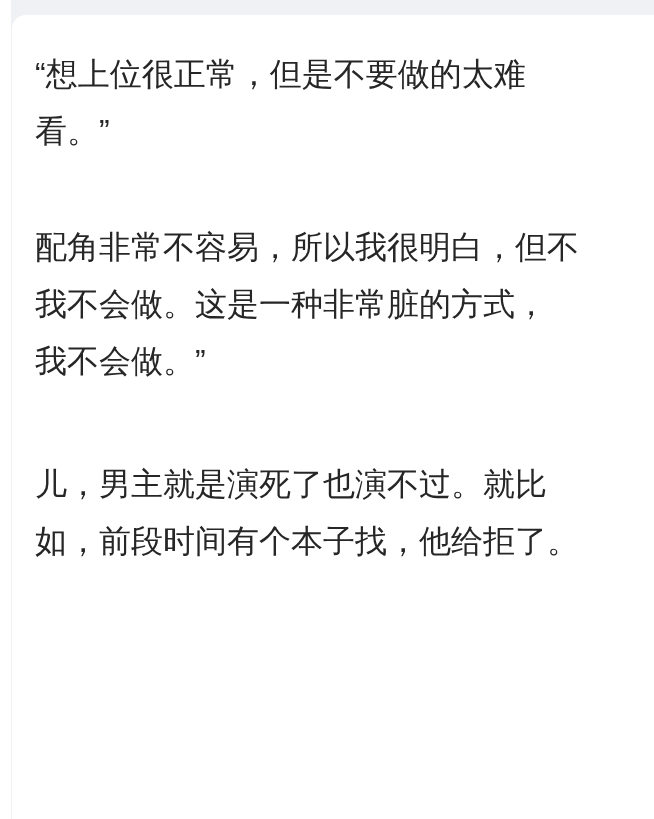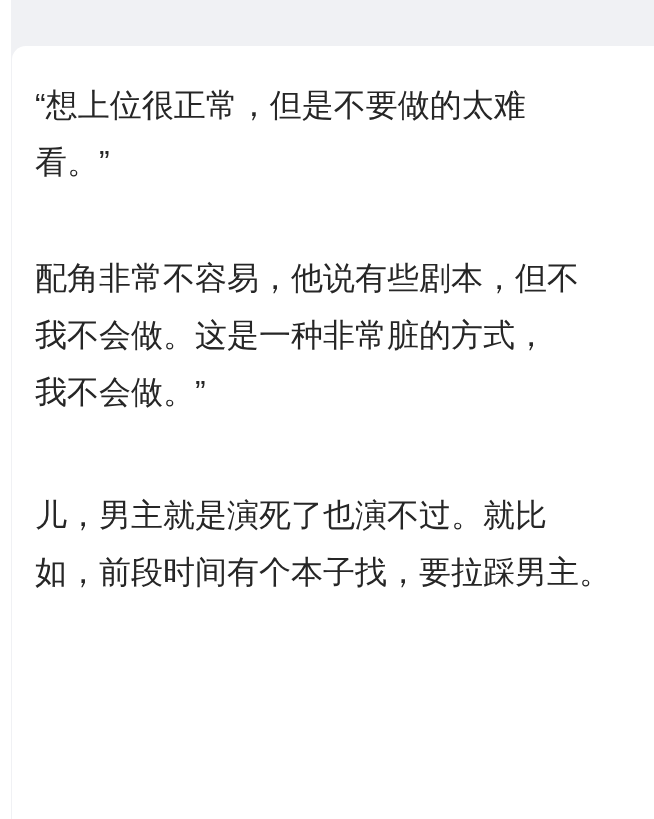--- a/index.html
+++ b/index.html
@@ -25,21 +25,20 @@
   }
   
   .reader-page {
     position: absolute;
     left: 12px;
     top: 15px;
     right: 0;
     bottom: 0;
     background: #ffffff;
     border-top-left-radius: 14px;
-    margin-top: 31px;
   }
   .page-content {
     padding: 31px 28px 0 23px;
     color: #262626;
     font-size: 32px;
     line-height: 57px;
     letter-spacing: 0px;
   }
   .paragraph { margin: 0; }
   .paragraph.gap-after-lg-1 { margin-bottom: 59px; }
@@ -57,26 +56,26 @@
 
 <div class="reader-page">
   <div class="page-content">
 
     <div class="paragraph gap-after-lg-1">
       <div class="text-line">“想上位很正常，但是不要做的太难</div>
       <div class="text-line">看。”</div>
     </div>
 
     <div class="paragraph gap-after-lg-2">
-      <div class="text-line">配角非常不容易，他说有些剧本，但不</div>
+      <div class="text-line">配角非常不容易，所以我很明白，但不</div>
       <div class="text-line">我不会做。这是一种非常脏的方式，</div>
       <div class="text-line">我不会做。”</div>
     </div>
 
     <div class="paragraph gap-after-sm">
       <div class="text-line">儿，男主就是演死了也演不过。就比</div>
-      <div class="text-line">如，前段时间有个本子找，要拉踩男主。</div>
+      <div class="text-line">如，前段时间有个本子找，他给拒了。</div>
     </div>
 
 
 
   </div>
 </div>
 
 </body></html>

